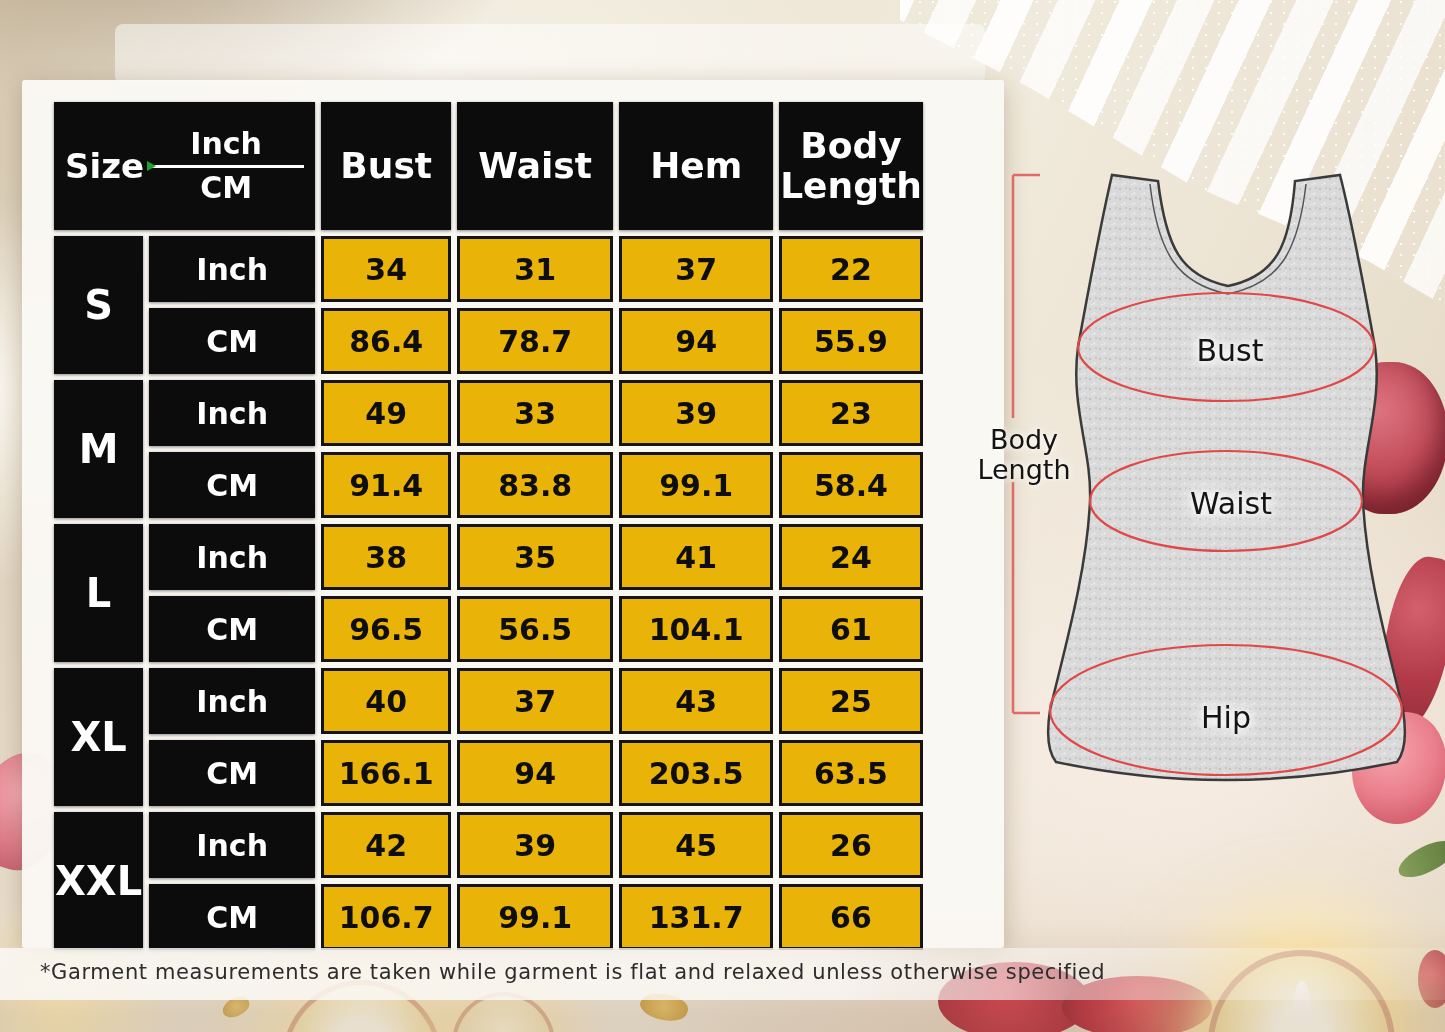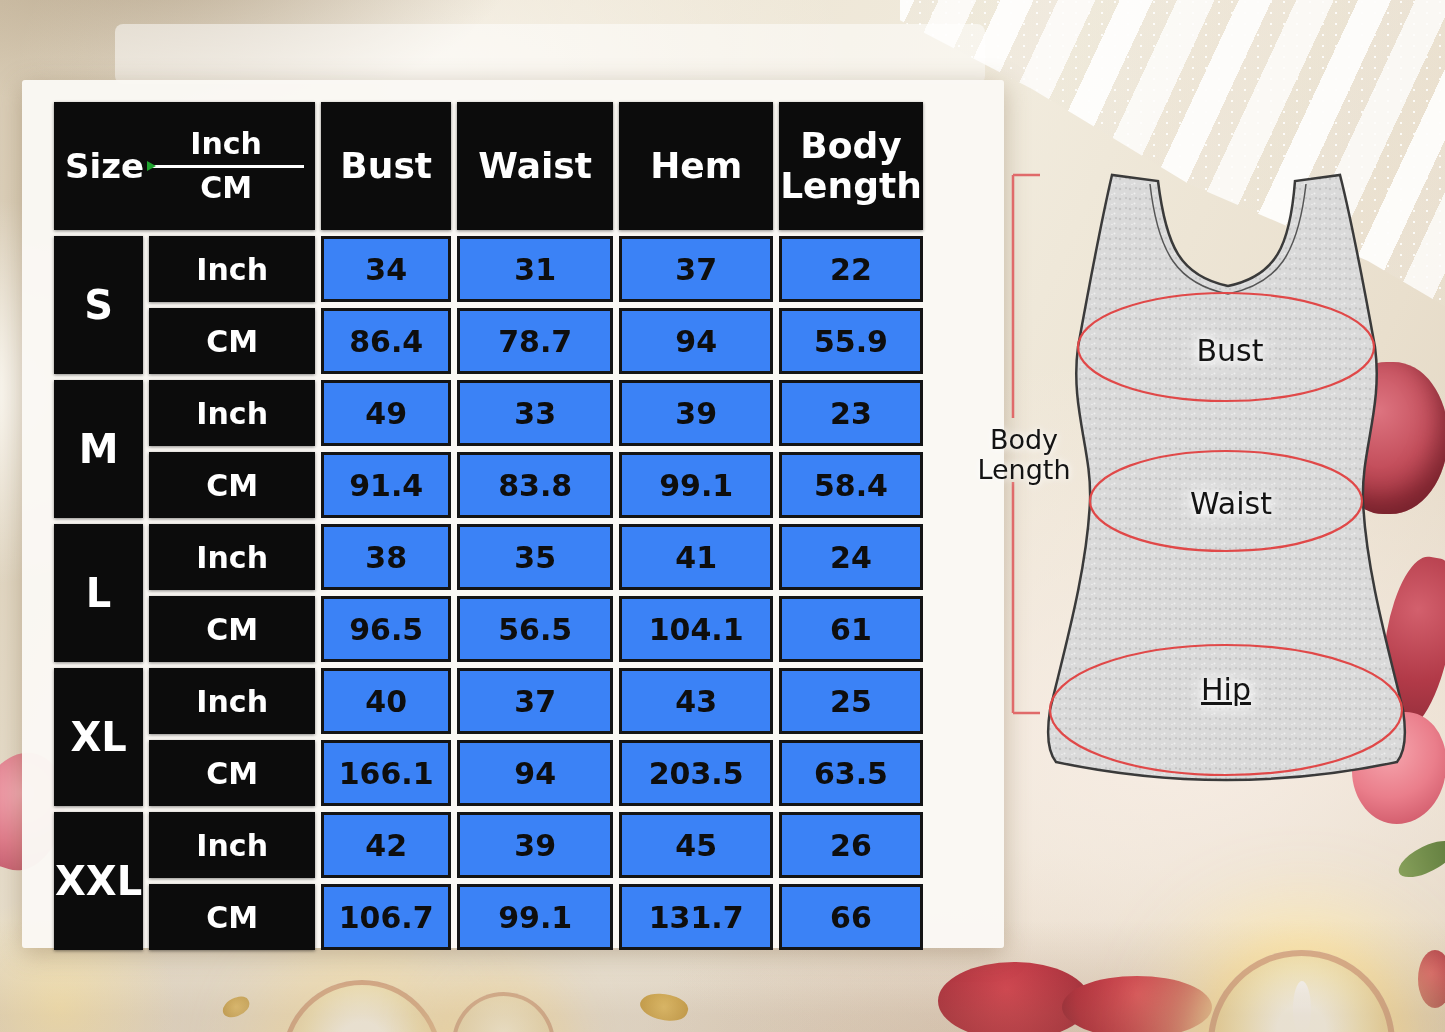--- a/index.html
+++ b/index.html
@@ -71,39 +71,39 @@
     font-size:51px;letter-spacing:1px;color:#161616;text-shadow:0 1px 2px rgba(255,255,255,.7);}
   .footnote-band{position:absolute;left:0;top:948px;width:1445px;height:52px;
     background:linear-gradient(90deg,rgba(252,250,247,.85) 0%,rgba(252,250,247,.8) 58%,rgba(252,250,247,.45) 76%,rgba(252,250,247,.1) 100%);}
   .footnote{position:absolute;left:40px;top:12px;margin:0;font-size:21px;letter-spacing:.6px;
     color:#2d2d2d;font-weight:400;}
 
   
   table.size-table{position:absolute;left:48px;top:96px;border-collapse:separate;border-spacing:6px;}
   .size-table td{vertical-align:middle;text-align:center;}
   td.blk{background:#0c0c0c;color:#ffffff;font-weight:700;box-shadow:0 1px 3px rgba(0,0,0,.45);}
-  td.val{background:#3b82f6;border:3px solid #141414;font-weight:700;font-size:30px;color:#0e0e0e;height:58px;}
+  td.val{background:#eab308;border:3px solid #141414;font-weight:700;font-size:30px;color:#0e0e0e;height:58px;}
   td.hcol{font-size:36px;line-height:1.12;height:126px;}
   td.size{font-size:40px;}
   td.unit{font-size:30px;height:58px;}
   .hsz-wrap{display:flex;align-items:center;padding:0 10px;gap:4px;}
   .hsz-label{font-size:34px;}
   .hsz-units{flex:1;display:flex;flex-direction:column;align-items:center;}
   .hsz-units span{font-size:30px;line-height:1.15;}
   .hsz-line{position:relative;align-self:stretch;height:3px;background:#ffffff;margin:3px 0;}
   .green-arrow{position:absolute;left:-1px;top:-4px;width:0;height:0;
     border-top:5px solid transparent;border-bottom:5px solid transparent;border-left:9px solid #1ea32e;}
 
   
   .garment-svg{position:absolute;left:988px;top:146px;}
   .diagram-label{position:absolute;text-align:center;color:#141414;font-size:30px;
     text-shadow:0 0 6px #fff,0 0 12px #fff,0 0 20px rgba(255,255,255,.95),0 0 28px rgba(255,255,255,.85);}
   .lbl-bust{left:1170px;top:333px;width:120px;}
   .lbl-waist{left:1171px;top:486px;width:120px;}
-  .lbl-hip{left:1166px;top:672px;width:120px;text-decoration:underline;}
+  .lbl-hip{left:1166px;top:700px;width:120px;}
   .lbl-bodylen{left:962px;top:425px;width:124px;font-size:27px;line-height:1.12;
     text-shadow:0 0 6px rgba(255,255,255,.9),0 0 12px rgba(255,255,255,.8);}
 </style>
 </head>
 <body>
 
 <div class="stage">
 
   <div class="bg"></div>
   <div class="lace"></div>
@@ -262,14 +262,17 @@
     <ellipse cx="238" cy="201" rx="148" ry="54" fill="none" stroke="#e04848" stroke-width="2.2"></ellipse>
     <ellipse cx="238" cy="355" rx="136" ry="50" fill="none" stroke="#e04848" stroke-width="2.2"></ellipse>
     <ellipse cx="238" cy="564" rx="176" ry="65" fill="none" stroke="#e04848" stroke-width="2.2"></ellipse>
   </svg>
 
   <div class="diagram-label lbl-bust">Bust</div>
   <div class="diagram-label lbl-waist">Waist</div>
   <div class="diagram-label lbl-hip">Hip</div>
   <div class="diagram-label lbl-bodylen">Body Length</div>
 
+  <div class="footnote-band">
+    <p class="footnote">*Garment measurements are taken while garment is flat and relaxed unless otherwise specified</p>
+  </div>
 
 </div>
 
 </body></html>

